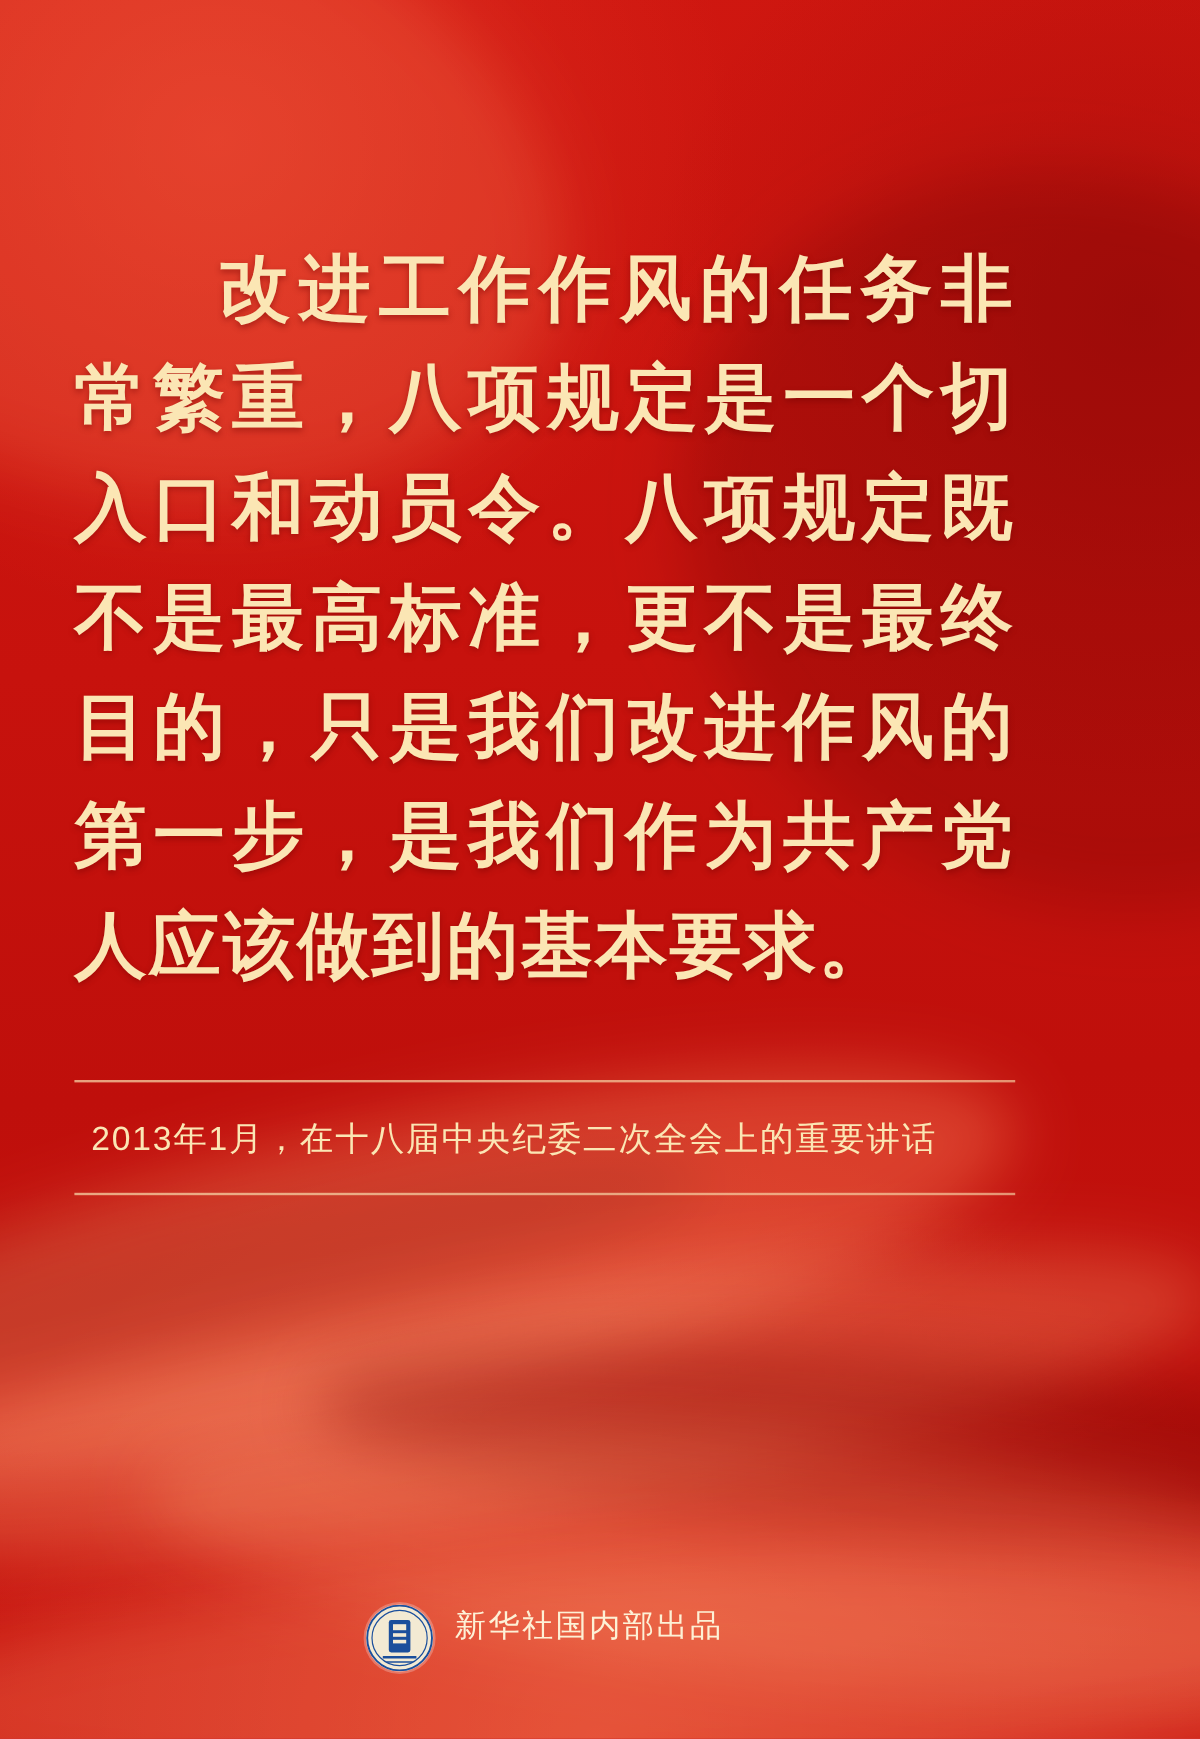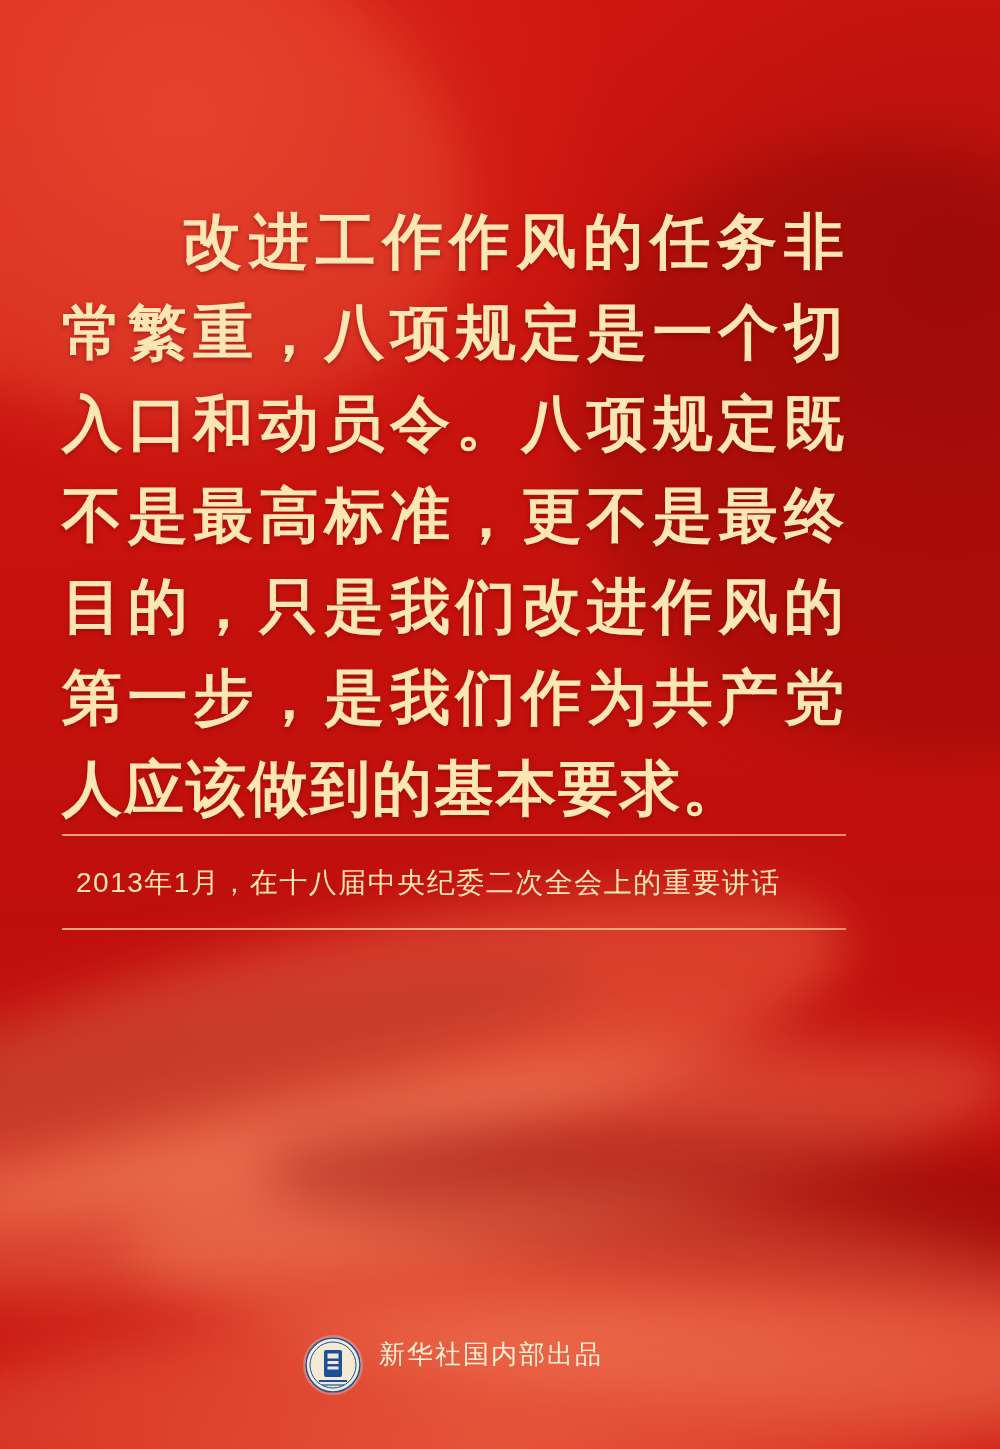--- a/index.html
+++ b/index.html
@@ -73,20 +73,21 @@
     line-height: 1.52;
     letter-spacing: 2px;
     color: #fbe6b4;
     text-indent: 120px;
     text-align: justify;
     text-justify: inter-character;
     text-shadow: 0 2px 5px rgba(110,0,0,0.45);
   }
 
   .attrib-block {
+    margin-top: 66px;
   }
 
   .rule {
     height: 2px;
     background: linear-gradient(90deg, rgba(251,230,180,0.85), rgba(251,230,180,0.75));
     opacity: 0.8;
   }
 
   .attrib {
     font-family: "Liberation Sans", sans-serif;

